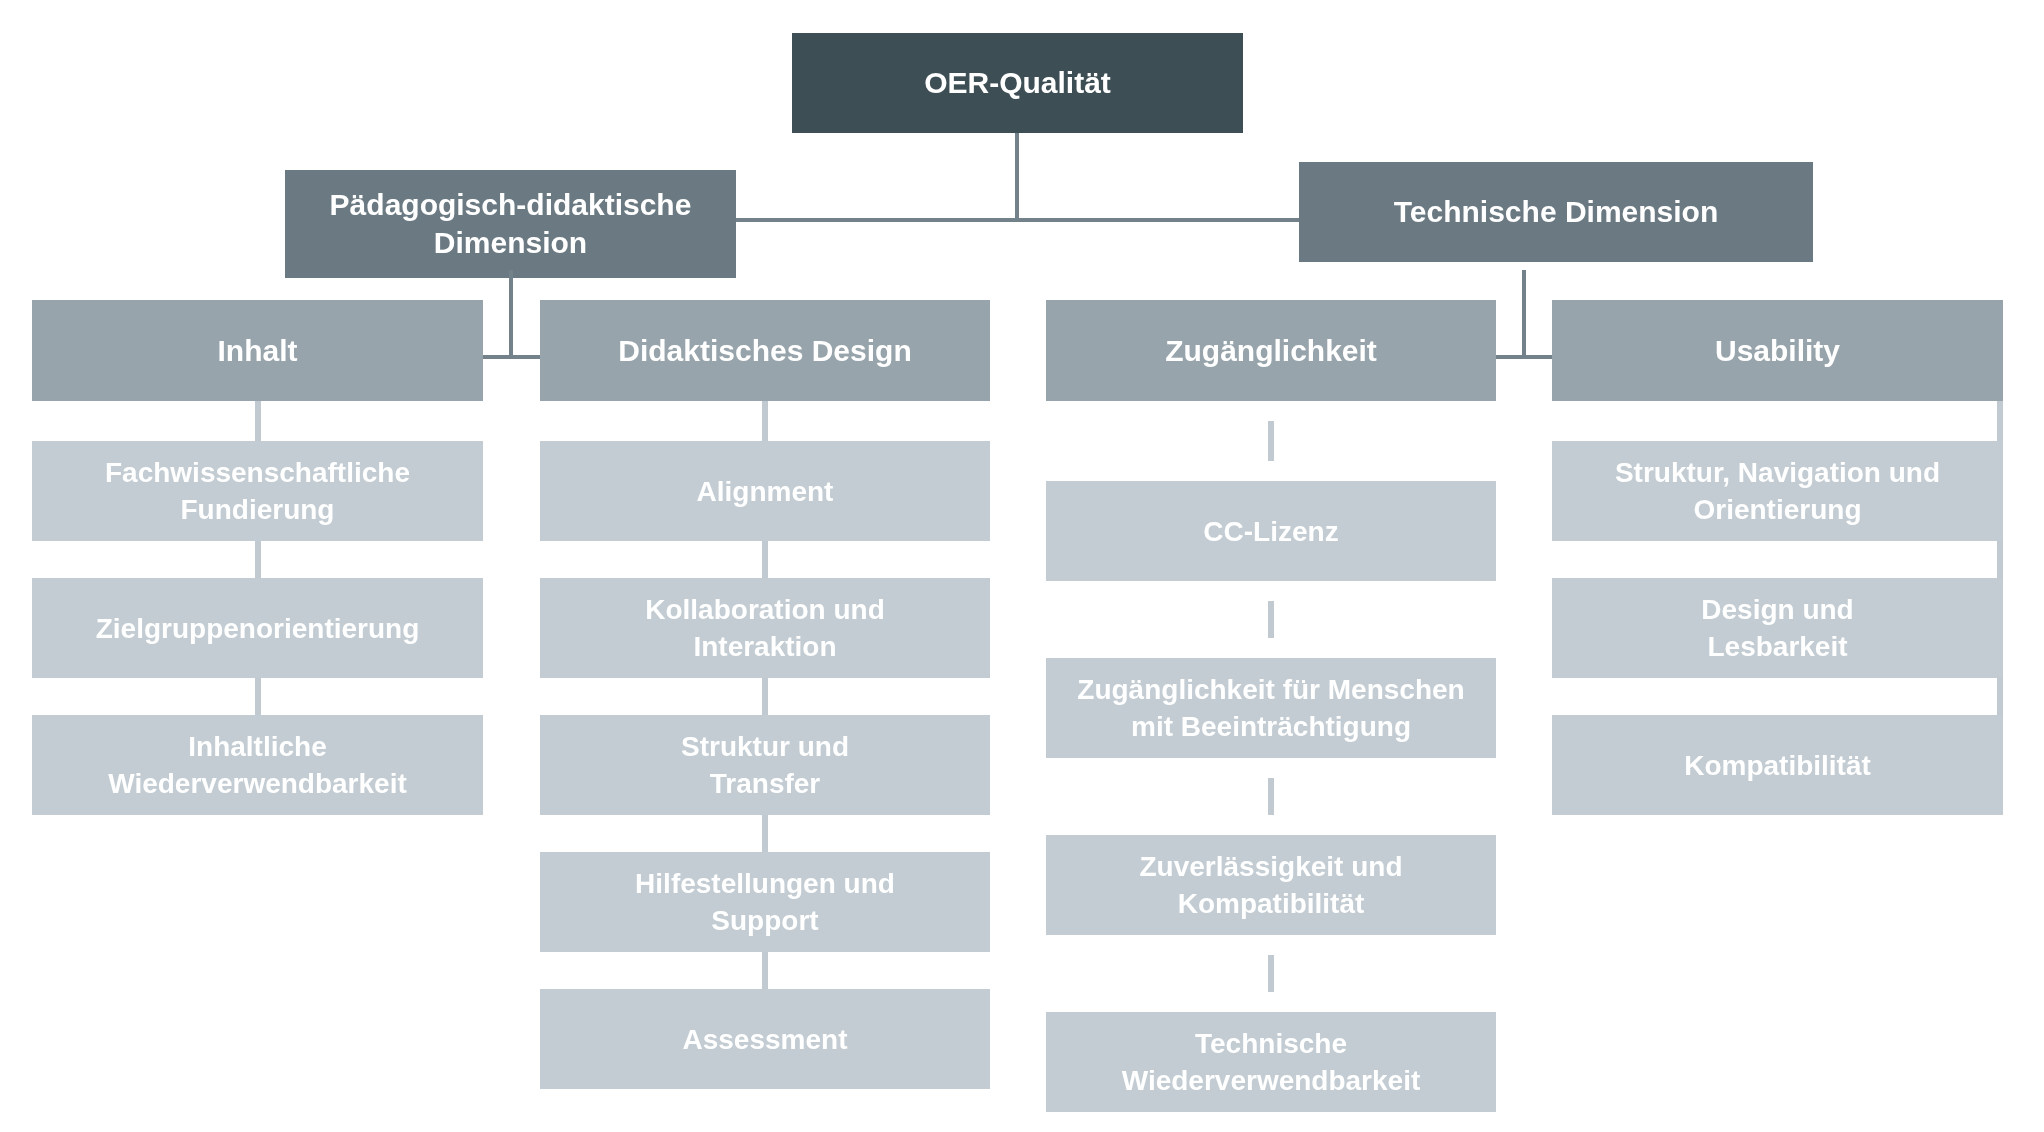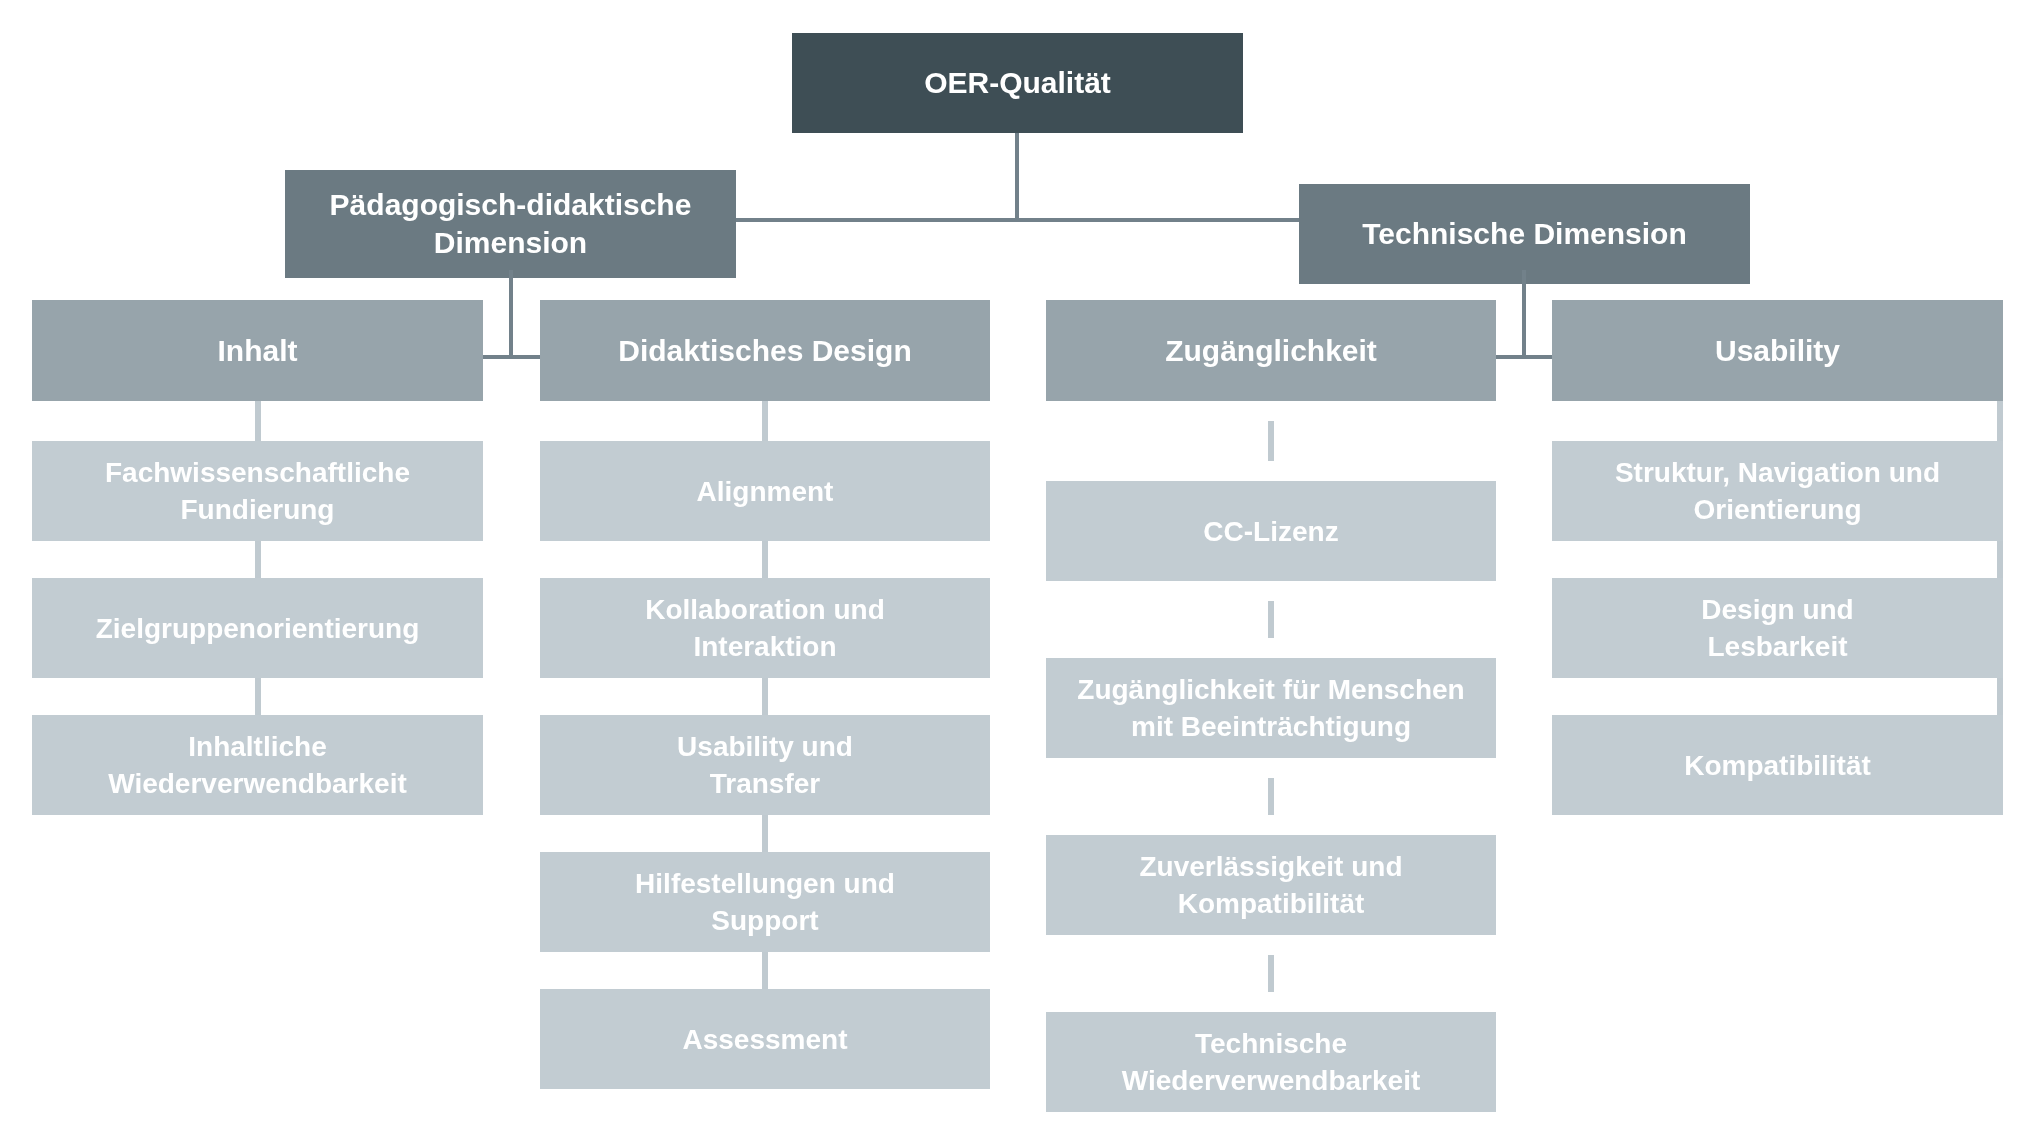--- a/index.html
+++ b/index.html
@@ -43,21 +43,21 @@
     <span>OER-Qualität</span>
   </div>
 
   <div class="conn v" style="left:1015px; top:133px; height:89px;"></div>
   <div class="conn h" style="left:736px; top:218px; width:563px;"></div>
 
   <div class="box lvl2 abs" style="left:285px; top:170px; width:451px; height:108px;">
     <span>Pädagogisch-didaktische
 Dimension</span>
   </div>
-  <div class="box lvl2 abs" style="left:1299px; top:184px; width:451px; height:100px;">
+  <div class="box lvl2 abs" style="left:1299px; top:162px; width:514px; height:100px;">
     <span>Technische Dimension</span>
   </div>
 
   <div class="conn v" style="left:509px; top:270px; height:89px;"></div>
   <div class="conn h" style="left:483px; top:355px; width:57px;"></div>
   <div class="conn v" style="left:1522px; top:270px; height:89px;"></div>
   <div class="conn h" style="left:1496px; top:355px; width:56px;"></div>
 
   <div class="column" style="left:32px; width:451px;">
     <div class="box lvl3">
@@ -87,21 +87,21 @@
     <div class="box lvl4">
       <span>Alignment</span>
     </div>
     <div class="vconn"></div>
     <div class="box lvl4">
       <span>Kollaboration und
 Interaktion</span>
     </div>
     <div class="vconn"></div>
     <div class="box lvl4">
-      <span>Usability und
+      <span>Struktur und
 Transfer</span>
     </div>
     <div class="vconn"></div>
     <div class="box lvl4">
       <span>Hilfestellungen und
 Support</span>
     </div>
     <div class="vconn"></div>
     <div class="box lvl4">
       <span>Assessment</span>

